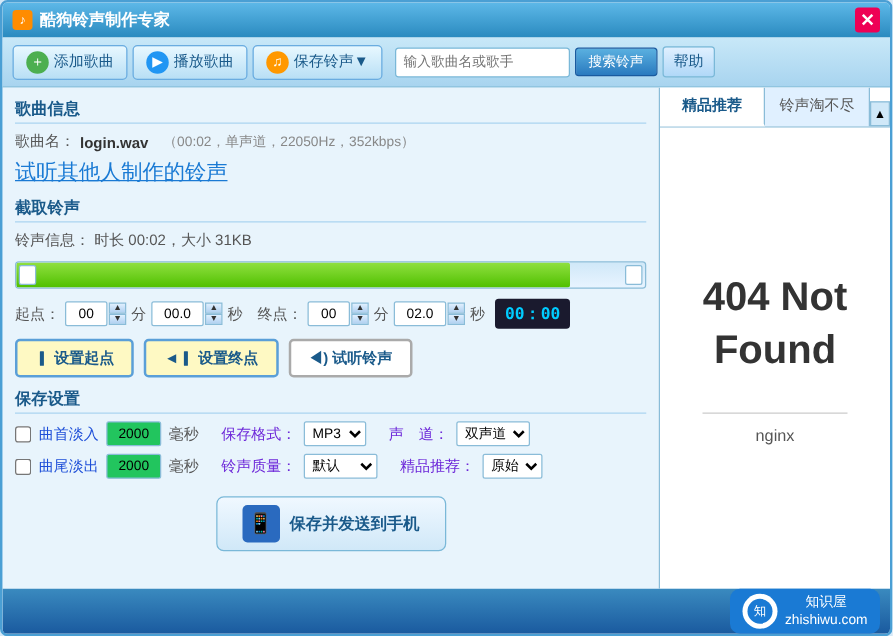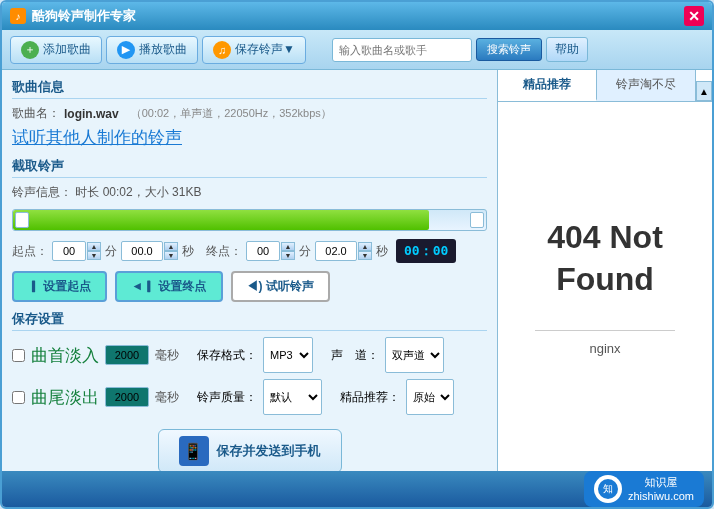--- a/index.html
+++ b/index.html
@@ -13,21 +13,21 @@
     .title-text { flex: 1; }
     .title-close { width: 20px; height: 20px; background: #e05; border-radius: 3px; display: flex; align-items: center; justify-content: center; color: white; font-size: 14px; cursor: pointer; }
 
     
     .toolbar { background: linear-gradient(to bottom, #c8e8f8, #a8d4ef); height: 40px; display: flex; align-items: center; padding: 0 8px; gap: 4px; flex-shrink: 0; border-bottom: 1px solid #7ab8d8; }
     .toolbar-btn { display: flex; align-items: center; gap: 4px; background: linear-gradient(to bottom, #e8f8ff, #b8dff5); border: 1px solid #6aace0; border-radius: 4px; padding: 4px 10px; cursor: pointer; font-size: 12px; color: #1a5a8a; }
     .toolbar-btn .icon { width: 18px; height: 18px; border-radius: 50%; display: flex; align-items: center; justify-content: center; font-size: 11px; }
     .icon-add { background: #4caf50; color: white; }
     .icon-play { background: #2196f3; color: white; }
     .icon-save { background: #ff9800; color: white; }
-    .toolbar-search { display: flex; align-items: flex-start; gap: 4px; margin-left: 22px; }
+    .toolbar-search { display: flex; align-items: flex-start; gap: 4px; margin-left: 6px; }
     .toolbar-search input { width: 140px; height: 24px; border: 1px solid #7ab8d8; border-radius: 3px; padding: 0 6px; font-size: 11px; color: #999; background: white; }
     .btn-search { background: linear-gradient(to bottom, #5ab0e0, #2a7abf); color: white; border: 1px solid #1a5a9f; border-radius: 3px; padding: 3px 10px; cursor: pointer; font-size: 11px; }
     .btn-help { background: linear-gradient(to bottom, #e0f0ff, #b0d8f8); color: #1a5a8a; border: 1px solid #7ab8d8; border-radius: 3px; padding: 3px 8px; cursor: pointer; font-size: 12px; }
 
     
     .main-area { display: flex; flex: 1; overflow: hidden; }
 
     
     .left-panel { flex: 1; padding: 8px 10px; background: #e8f4fc; overflow-y: auto; }
 
@@ -57,38 +57,38 @@
     .time-controls { display: flex; align-items: center; gap: 4px; margin: 6px 0; font-size: 12px; color: #333; }
     .time-label { color: #555; }
     .time-spin { display: flex; align-items: center; }
     .time-input { width: 34px; height: 20px; border: 1px solid #8abcd8; text-align: center; font-size: 11px; background: white; border-radius: 2px; }
     .spin-btns { display: flex; flex-direction: column; margin-left: 1px; }
     .spin-btn { width: 14px; height: 9px; background: linear-gradient(to bottom, #e0f0ff, #b0d0f0); border: 1px solid #8abcd8; display: flex; align-items: center; justify-content: center; font-size: 7px; cursor: pointer; line-height: 1; }
     .time-display { background: #1a1a2e; color: #00ccff; padding: 3px 8px; border-radius: 3px; font-size: 13px; font-family: monospace; font-weight: bold; margin-left: 4px; }
 
     
     .action-buttons { display: flex; gap: 8px; margin: 8px 0; }
-    .action-btn { display: flex; align-items: center; gap: 4px; background: #5eead4; border: 2px solid #5a9fd8; border-radius: 4px; padding: 5px 14px; cursor: pointer; font-size: 12px; color: #1a5a8a; font-weight: bold; }
+    .action-btn { display: flex; align-items: center; gap: 4px; background: #fef9c3; border: 2px solid #5a9fd8; border-radius: 4px; padding: 5px 14px; cursor: pointer; font-size: 12px; color: #1a5a8a; font-weight: bold; }
 
     
     .save-settings { margin-top: 8px; }
     .save-row { display: flex; align-items: center; gap: 6px; margin-bottom: 6px; }
-    .save-row label { color: #15803d; font-size: 17px; }
+    .save-row label { color: #1d4ed8; font-size: 12px; }
     .save-row input[type="checkbox"] { margin: 0; }
-    .save-input { width: 44px; height: 20px; border: 1px solid #8abcd8; text-align: center; font-size: 11px; background: #0f766e; border-radius: 2px; padding: 0 2px; }
-    .save-select { height: 36px; border: 1px solid #8abcd8; font-size: 11px; background: white; border-radius: 2px; padding: 0 2px; }
-    .save-label { color: #000000; font-size: 12px; }
+    .save-input { width: 44px; height: 20px; border: 1px solid #8abcd8; text-align: center; font-size: 11px; background: #22c55e; border-radius: 2px; padding: 0 2px; }
+    .save-select { height: 20px; border: 1px solid #8abcd8; font-size: 11px; background: white; border-radius: 2px; padding: 0 2px; }
+    .save-label { color: #6d28d9; font-size: 12px; }
 
     
     .bottom-area { display: flex; justify-content: center; padding: 8px 0 4px; }
     .save-phone-btn { display: flex; align-items: center; gap: 8px; background: linear-gradient(to bottom, #f0f8ff, #d0e8f8); border: 1px solid #7ab8d8; border-radius: 6px; padding: 6px 20px; cursor: pointer; font-size: 13px; color: #1a5a8a; font-weight: bold; }
     .save-phone-icon { width: 30px; height: 30px; background: #2a6abf; border-radius: 4px; display: flex; align-items: center; justify-content: center; color: white; font-size: 16px; }
 
     
-    .right-panel { width: 215px; background: white; border-left: 1px solid #8abcd8; display: flex; flex-direction: column; }
+    .right-panel { width: 185px; background: white; border-left: 1px solid #8abcd8; display: flex; flex-direction: column; }
     .right-tabs { display: flex; border-bottom: 1px solid #8abcd8; }
     .right-tab { flex: 1; text-align: center; padding: 6px 4px; font-size: 12px; color: #555; cursor: pointer; background: #e0f0ff; border-right: 1px solid #8abcd8; }
     .right-tab.active { background: white; color: #1a5a8a; font-weight: bold; border-bottom: 2px solid white; }
     .right-tab:last-child { border-right: none; }
     .right-content { flex: 1; display: flex; flex-direction: column; align-items: center; justify-content: center; padding: 20px; }
     .error-404 { font-size: 32px; font-weight: bold; color: #333; text-align: center; line-height: 1.3; margin-bottom: 20px; }
     .error-divider { width: 80%; height: 1px; background: #ccc; margin: 10px auto; }
     .error-nginx { font-size: 13px; color: #555; }
     .scroll-btn { width: 16px; height: 20px; background: #d0e8f8; border: 1px solid #8abcd8; display: flex; align-items: center; justify-content: center; cursor: pointer; font-size: 10px; align-self: flex-end; }
 

